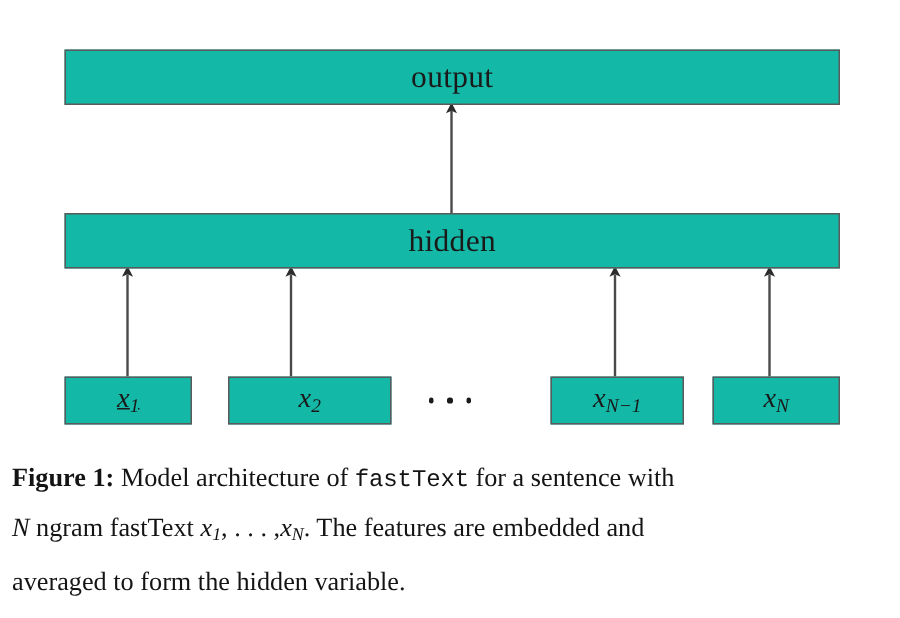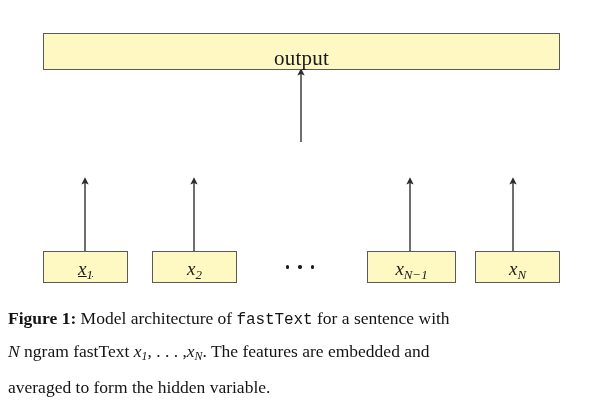--- a/index.html
+++ b/index.html
@@ -21,23 +21,23 @@
     left: 0;
     top: 0;
     width: 600px;
     height: 300px;
   }
 
   .node-box {
     position: absolute;
     box-sizing: border-box;
     border: 1.5px solid #5a5a5a;
-    background: #fef9c3;
+    background: #14b8a6;
     display: flex;
-    align-items: flex-end;
+    align-items: center;
     justify-content: center;
     line-height: 1;
   }
 
   .layer-box {
     font-size: 21px;
     letter-spacing: 0.2px;
   }
 
   #output-box {
@@ -54,21 +54,21 @@
     height: 37px;
   }
 
   .input-box {
     height: 32px;
     top: 251px;
     font-size: 19px;
   }
 
   #input-box-0 { left: 43px;  width: 85px; text-decoration: underline; }
-  #input-box-1 { left: 152px; width: 85px; }
+  #input-box-1 { left: 152px; width: 109px; }
   #input-box-2 { left: 367px; width: 89px; }
   #input-box-3 { left: 475px; width: 85px; }
 
   .math {
     font-family: "Liberation Serif", "DejaVu Serif", serif;
     font-style: italic;
     white-space: nowrap;
   }
   .math .sub {
     font-size: 0.68em;
@@ -142,20 +142,23 @@
       <line x1="194" y1="251" x2="194" y2="183"></line>
       <line x1="410" y1="251" x2="410" y2="183"></line>
       <line x1="513" y1="251" x2="513" y2="183"></line>
     </g>
   </svg>
 
   <div id="output-box" class="node-box layer-box">
     <span>output</span>
   </div>
 
+  <div id="hidden-box" class="node-box layer-box">
+    <span>hidden</span>
+  </div>
 
   <div id="input-box-0" class="node-box input-box">
     <span class="math"><span>x</span><span class="sub">1</span></span>
   </div>
 
   <div id="input-box-1" class="node-box input-box">
     <span class="math"><span>x</span><span class="sub">2</span></span>
   </div>
 
   <div id="ellipsis">

